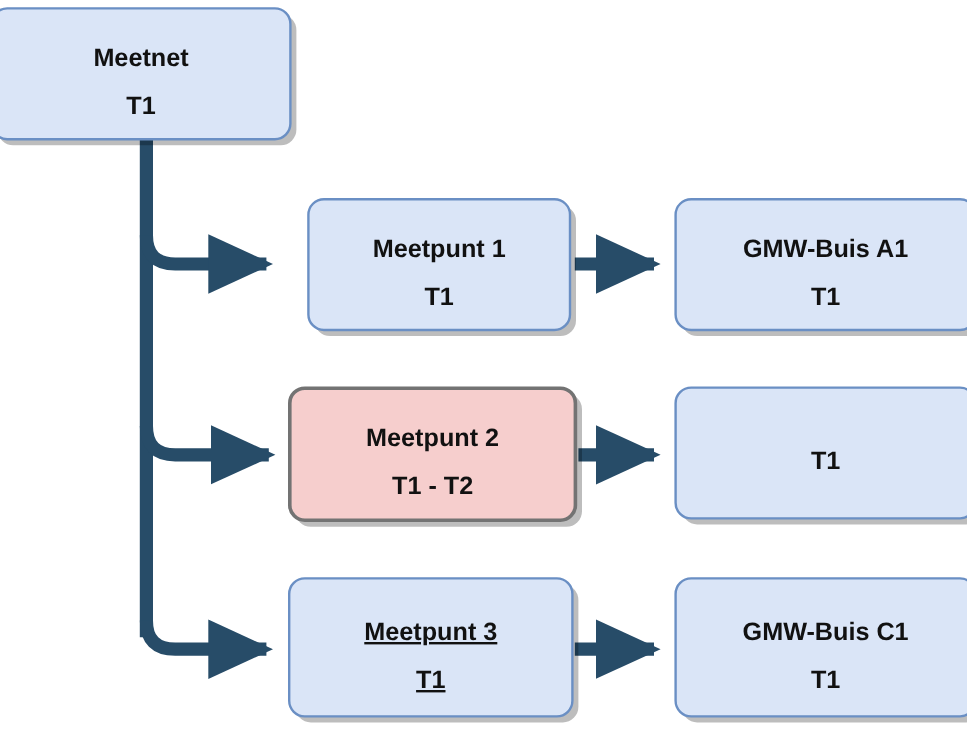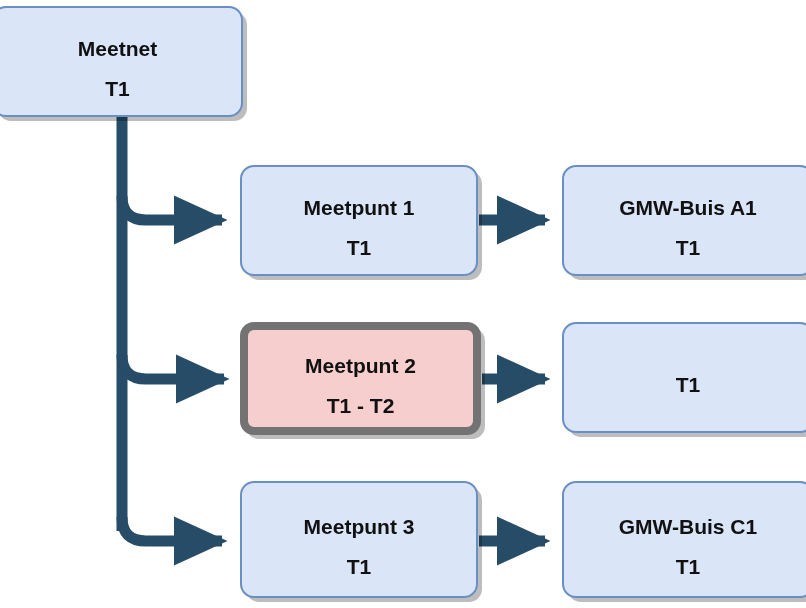--- a/index.html
+++ b/index.html
@@ -42,34 +42,34 @@
     color: #111111;
     box-shadow: 5px 5px 0px -1px rgba(0,0,0,0.26);
     z-index: 3;
   }
   .node.blue {
     background: #dae5f7;
     border: 2px solid #6a8fc4;
   }
   .node.pink {
     background: #f6cecd;
-    border: 8px solid #737373;
+    border: 3px solid #737373;
     text-align: center;
   }
   .node .line1,
   .node .line2 {
     display: block;
     white-space: nowrap;
     margin-top: 14px;
   }
   
   .n-meetnet   { left:-8px;  top:6px;   width:251px; height:111px; }
-  .n-mp1       { left:240px; top:165px; width:238px; height:111px;align-items:center; }
+  .n-mp1       { left:256px; top:165px; width:220px; height:111px;align-items:center; }
   .n-mp2       { left:240px; top:322px; width:241px; height:113px; }
-  .n-mp3       { left:240px; top:481px; width:238px; height:117px; }
+  .n-mp3       { left:240px; top:481px; width:238px; height:117px;text-decoration:underline; }
   .n-buisA     { left:562px; top:165px; width:252px; height:111px; }
   .n-buisB     { left:562px; top:322px; width:252px; height:111px; }
   .n-buisC     { left:562px; top:481px; width:252px; height:117px; }
 </style>
 </head>
 <body>
 
 <div id="canvas">
 
   <svg id="connectors" viewBox="0 0 806 608" width="806" height="608" xmlns="http://www.w3.org/2000/svg">

